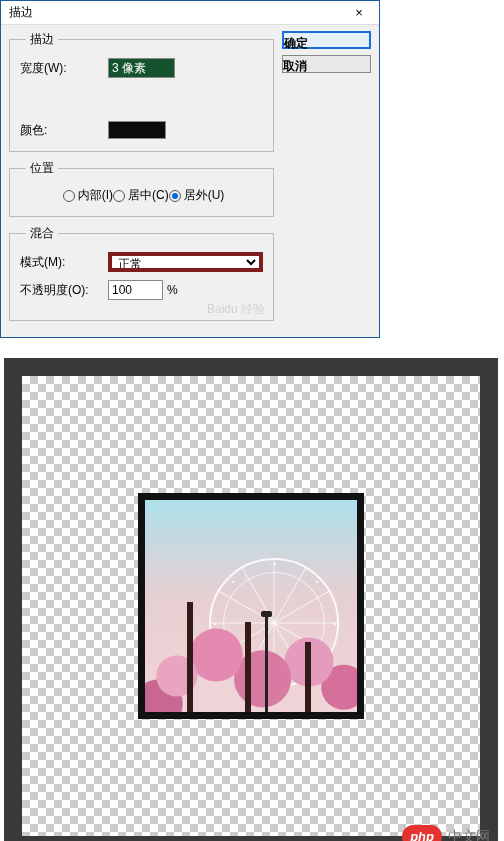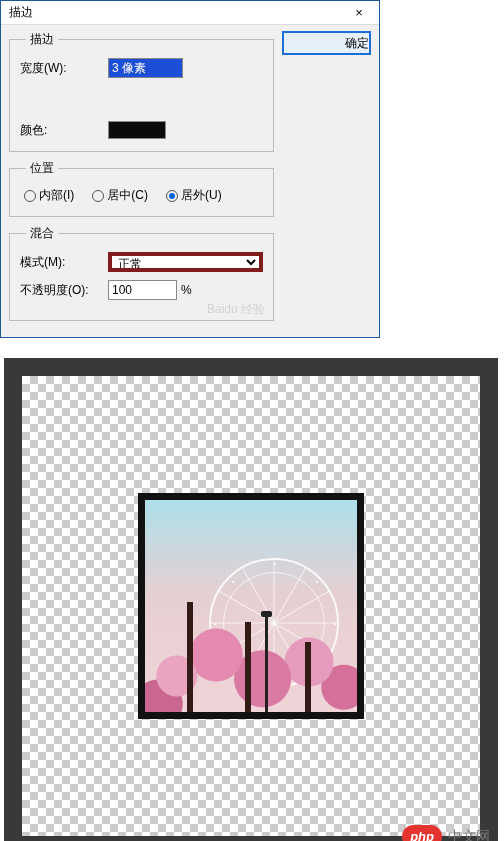--- a/index.html
+++ b/index.html
@@ -16,37 +16,37 @@
 .right-col { width: 90px; display: flex; flex-direction: column; gap: 6px; }
 
 fieldset { border: 1px solid #bbb; margin-bottom: 8px; padding: 10px 10px 12px 10px; position: relative; }
 legend { padding: 0 4px; margin-left: 6px; }
 
 .row { display: flex; align-items: center; margin-bottom: 8px; }
 .row:last-child { margin-bottom: 0; margin-top: 43px; }
 .label { width: 88px; text-align: left; padding-right: 6px; }
 
 .text-input { height: 20px; border: 1px solid #888; padding: 0 3px; background: #fff; }
-.text-input.sel { background: #1d4ed8; color: #fff; width: 75px; }
-.num-input { width: 69px; }
+.text-input.sel { background: #14532d; color: #fff; width: 67px; }
+.num-input { width: 55px; }
 
 .color-swatch { width: 58px; height: 18px; border: 1px solid #888; background: #0b0b0b; }
 
-.radio-row { display: flex; gap: 18px; padding-left: 4px; }
+.radio-row { display: flex; padding-left: 4px; justify-content: center; }
 .radio-item { display: flex; align-items: center; gap: 3px; }
 .radio { width: 12px; height: 12px; border: 1px solid #555; border-radius: 50%; display: inline-flex; align-items: center; justify-content: center; }
 .radio.checked::after { content: ""; width: 6px; height: 6px; border-radius: 50%; background: #0066dd; }
 
 select { width: 155px; height: 20px; border: 4px solid #7f1d1d; background: #fff; padding: 0 2px; }
 .percent { margin-left: 4px; }
 
 .checkbox-row { display: flex; align-items: center; gap: 4px; padding: 2px 0 2px 4px; }
 .checkbox { width: 12px; height: 12px; border: 1px solid #555; background: #fff; }
 
-.btn { height: 24px; border: 1px solid #888; background: #e8e8e8; text-align: right; line-height: 20px; }
+.btn { height: 18px; border: 1px solid #888; background: #e8e8e8; text-align: left; line-height: 20px; font-weight: bold; }
 .btn.primary { border: 2px solid #1a6fd6; background: #e6f0fb; }
 
 .watermark { position: absolute; right: 8px; bottom: 2px; font-size: 12px; color: #ccc; opacity: .8; pointer-events: none; }
 
 
 .canvas-wrap { width: 494px; height: 496px; background: #38393a; padding: 18px; margin: 0 4px; }
 .canvas { width: 100%; height: 100%; position: relative;
   background-image:
     linear-gradient(45deg,#ccc 25%,transparent 25%),
     linear-gradient(-45deg,#ccc 25%,transparent 25%),
@@ -138,20 +138,21 @@
           <span class="label">不透明度(O):</span>
           <input class="text-input num-input" value="100" style="">
           <span class="percent">%</span>
         </div>
         <span class="watermark">Baidu 经验</span>
       </fieldset>
 
     </div>
     <div class="right-col">
       <div class="btn primary">确定</div>
+      <div class="btn">取消</div>
     </div>
   </div>
 </div>
 
 <div style="position:relative;">
 <div class="canvas-wrap">
   <div class="canvas">
     <div class="stroked-img">
       <div class="sky"></div>
       <div class="wheel">

